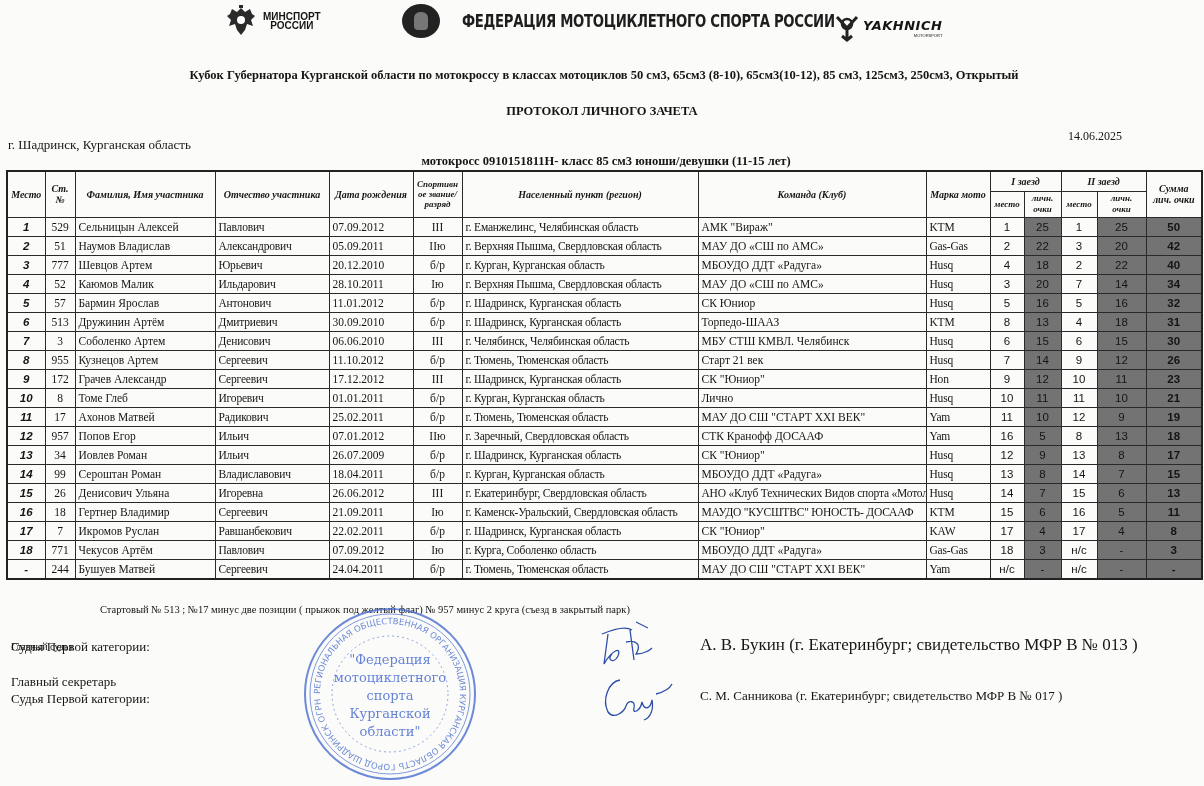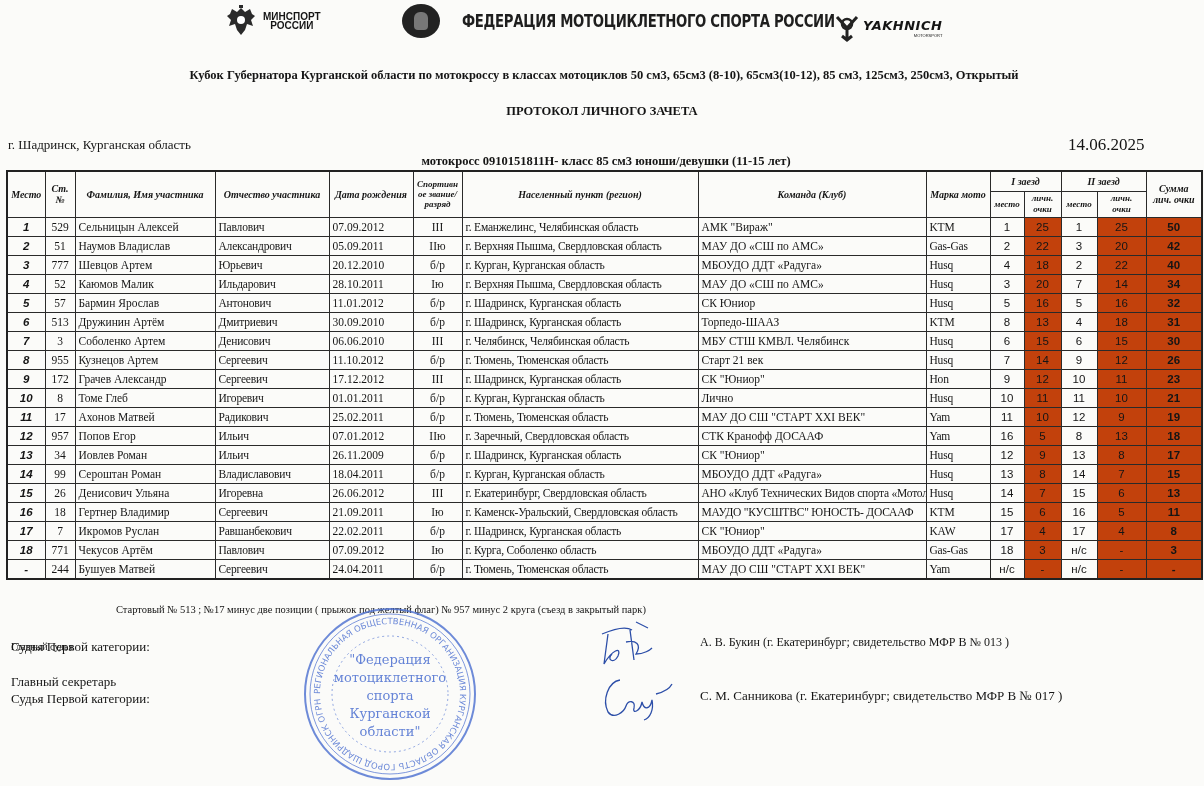--- a/index.html
+++ b/index.html
@@ -15,42 +15,42 @@
   .fed-emblem span { width:14px; height:18px; background:#777; border-radius:6px 6px 4px 4px; display:block; }
   .fed-title { font-family:"DejaVu Sans", sans-serif; font-weight:bold; font-size:17px; letter-spacing:-0.4px; transform:scaleX(0.78); transform-origin:left center; white-space:nowrap; color:#1e1e1e; }
   .logo-yak { left:834px; top:14px; display:flex; align-items:center; gap:3px; }
   .yak-mark { width:26px; height:28px; }
   .yak-text { font-family:"DejaVu Sans", sans-serif; font-weight:bold; font-style:italic; font-size:13px; letter-spacing:0.5px; }
   .yak-sub { font-size:4px; text-align:right; font-family:"Liberation Sans", sans-serif; }
 
   .cup-title { left:0; width:1204px; top:68px; text-align:center; font-weight:bold; font-size:12.5px; padding-left:2px; }
   .protocol-title { left:0; width:1204px; top:104px; text-align:center; font-weight:bold; font-size:12.5px; }
   .location { left:8px; top:137px; font-size:13px; }
-  .date { left:1068px; top:135px; font-size:17px; }
+  .date { left:1068px; top:129px; font-size:12px; }
   .class-title { left:0; width:1204px; top:154px; text-align:center; font-weight:bold; font-size:12.5px; padding-left:4px; }
 
   table.results { position:absolute; left:6px; top:170px; border-collapse:collapse; table-layout:fixed; width:1195px; }
   table.results th, table.results td { border:1px solid #2a2a2a; padding:0 3px; overflow:hidden; white-space:nowrap; }
   table.results { border:2px solid #222; }
   table.results th { font-weight:bold; font-style:italic; font-size:10px; line-height:11px; text-align:center; }
   table.results td { font-size:11.5px; height:18px; line-height:18px; }
   td.c { text-align:center;margin-top:32px; }
   td.place { font-family:"Liberation Sans", sans-serif; font-weight:bold; font-style:italic; font-size:11px; text-align:center; }
   td.num { text-align:center; font-family:"Liberation Sans", sans-serif; font-size:10px; }
-  td.shade { background:#c2410c; border-style:dashed; }
+  td.shade { background:#737373; border-style:dashed; }
   td.bold { font-weight:bold;margin-left:20px; }
   td.small { font-size:10px; letter-spacing:-0.2px; }
   td.tiny { font-size:8.5px; letter-spacing:-0.2px; }
 
-  .note { left:100px; top:604px; font-size:10.5px;margin-left:16px; }
+  .note { left:100px; top:604px; font-size:10.5px; }
   .judge-label1 { left:11px; top:641px; font-size:10px; }
   .judge-label2 { left:11px; top:639px; font-size:13px; }
   .sec-label1 { left:11px; top:674px; font-size:13px; }
   .sec-label2 { left:11px; top:691px; font-size:13px; }
-  .judge-name { left:700px; top:635px; font-size:12px; }
+  .judge-name { left:700px; top:635px; font-size:17px; }
   .sec-name { left:700px; top:688px; font-size:13px; }
   .stamp { left:302px; top:606px; width:176px; height:176px; }
   .sig1 { left:596px; top:620px; width:80px; height:50px; }
   .sig2 { left:598px; top:670px; width:80px; height:52px; }
 </style>
 </head>
 <body>
 
 <div class="abs logo-minsport">
   <svg class="eagle" viewBox="0 0 32 34">
@@ -318,21 +318,21 @@
         <td class="num shade">5</td>
         <td class="num">8</td>
         <td class="num shade">13</td>
         <td class="num shade bold">18</td>
       </tr>
       <tr>
         <td class="place">13</td>
         <td class="c">34</td>
         <td class="">Иовлев Роман</td>
         <td class="small">Ильич</td>
-        <td class="">26.11.2009</td>
+        <td class="">26.07.2009</td>
         <td class="c">б/р</td>
         <td class="small">г. Шадринск, Курганская область</td>
         <td class="">СК "Юниор"</td>
         <td class="small">Husq</td>
         <td class="num">12</td>
         <td class="num shade">9</td>
         <td class="num">13</td>
         <td class="num shade">8</td>
         <td class="num shade bold">17</td>
       </tr>

